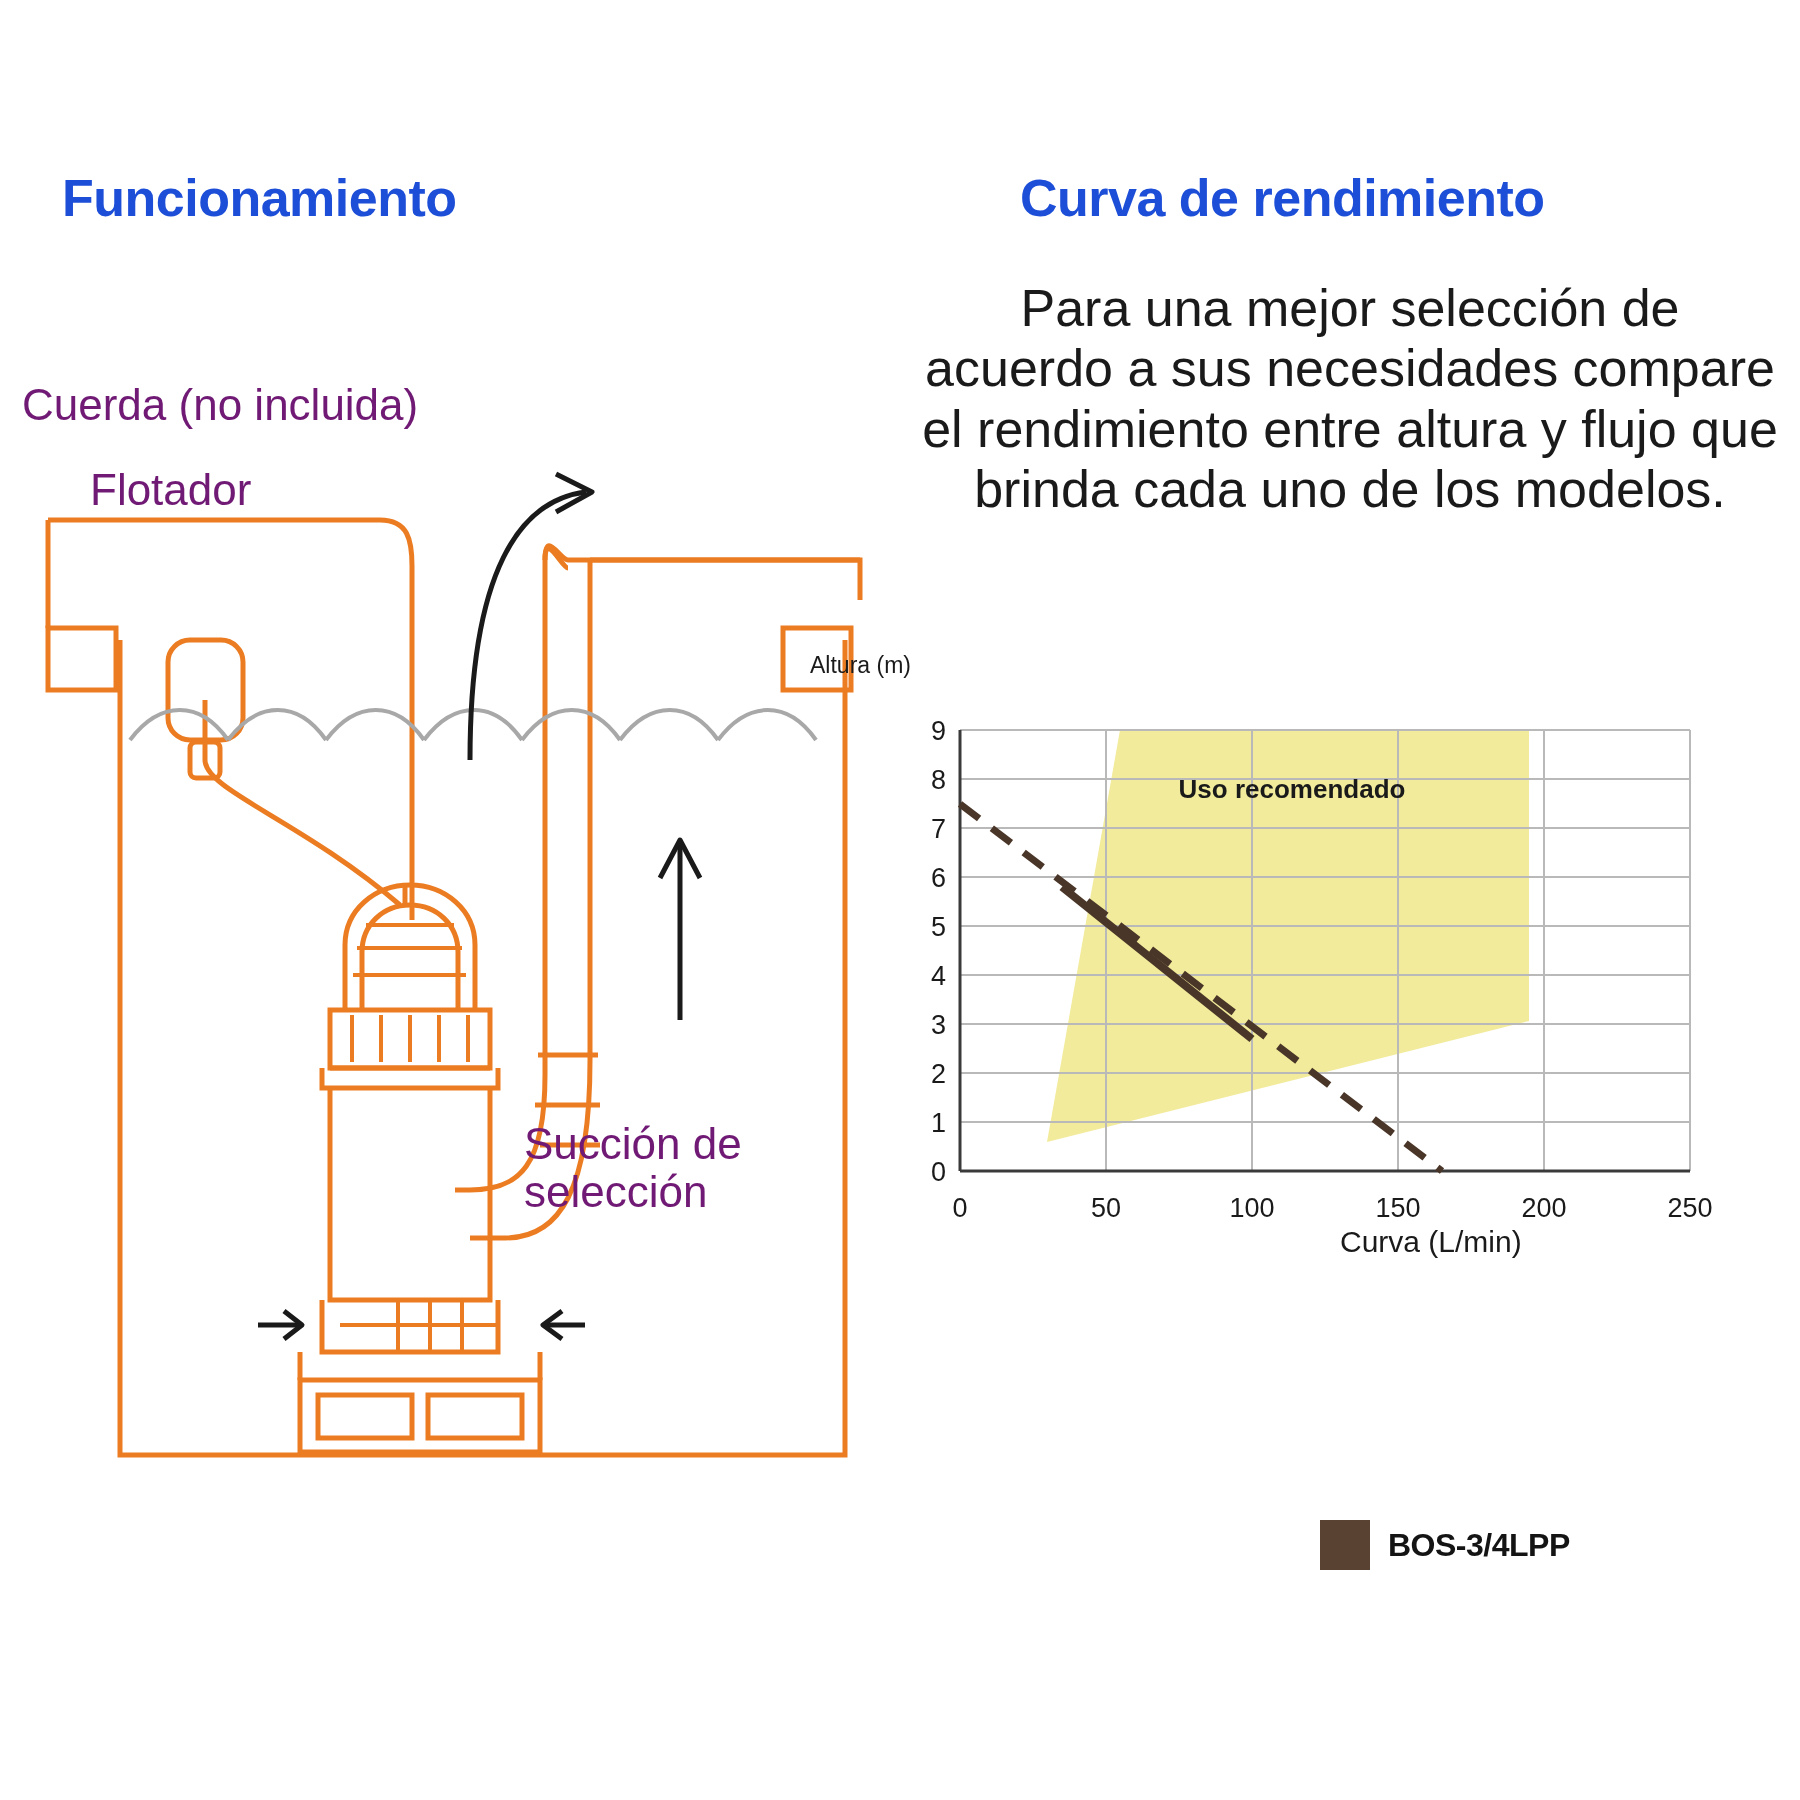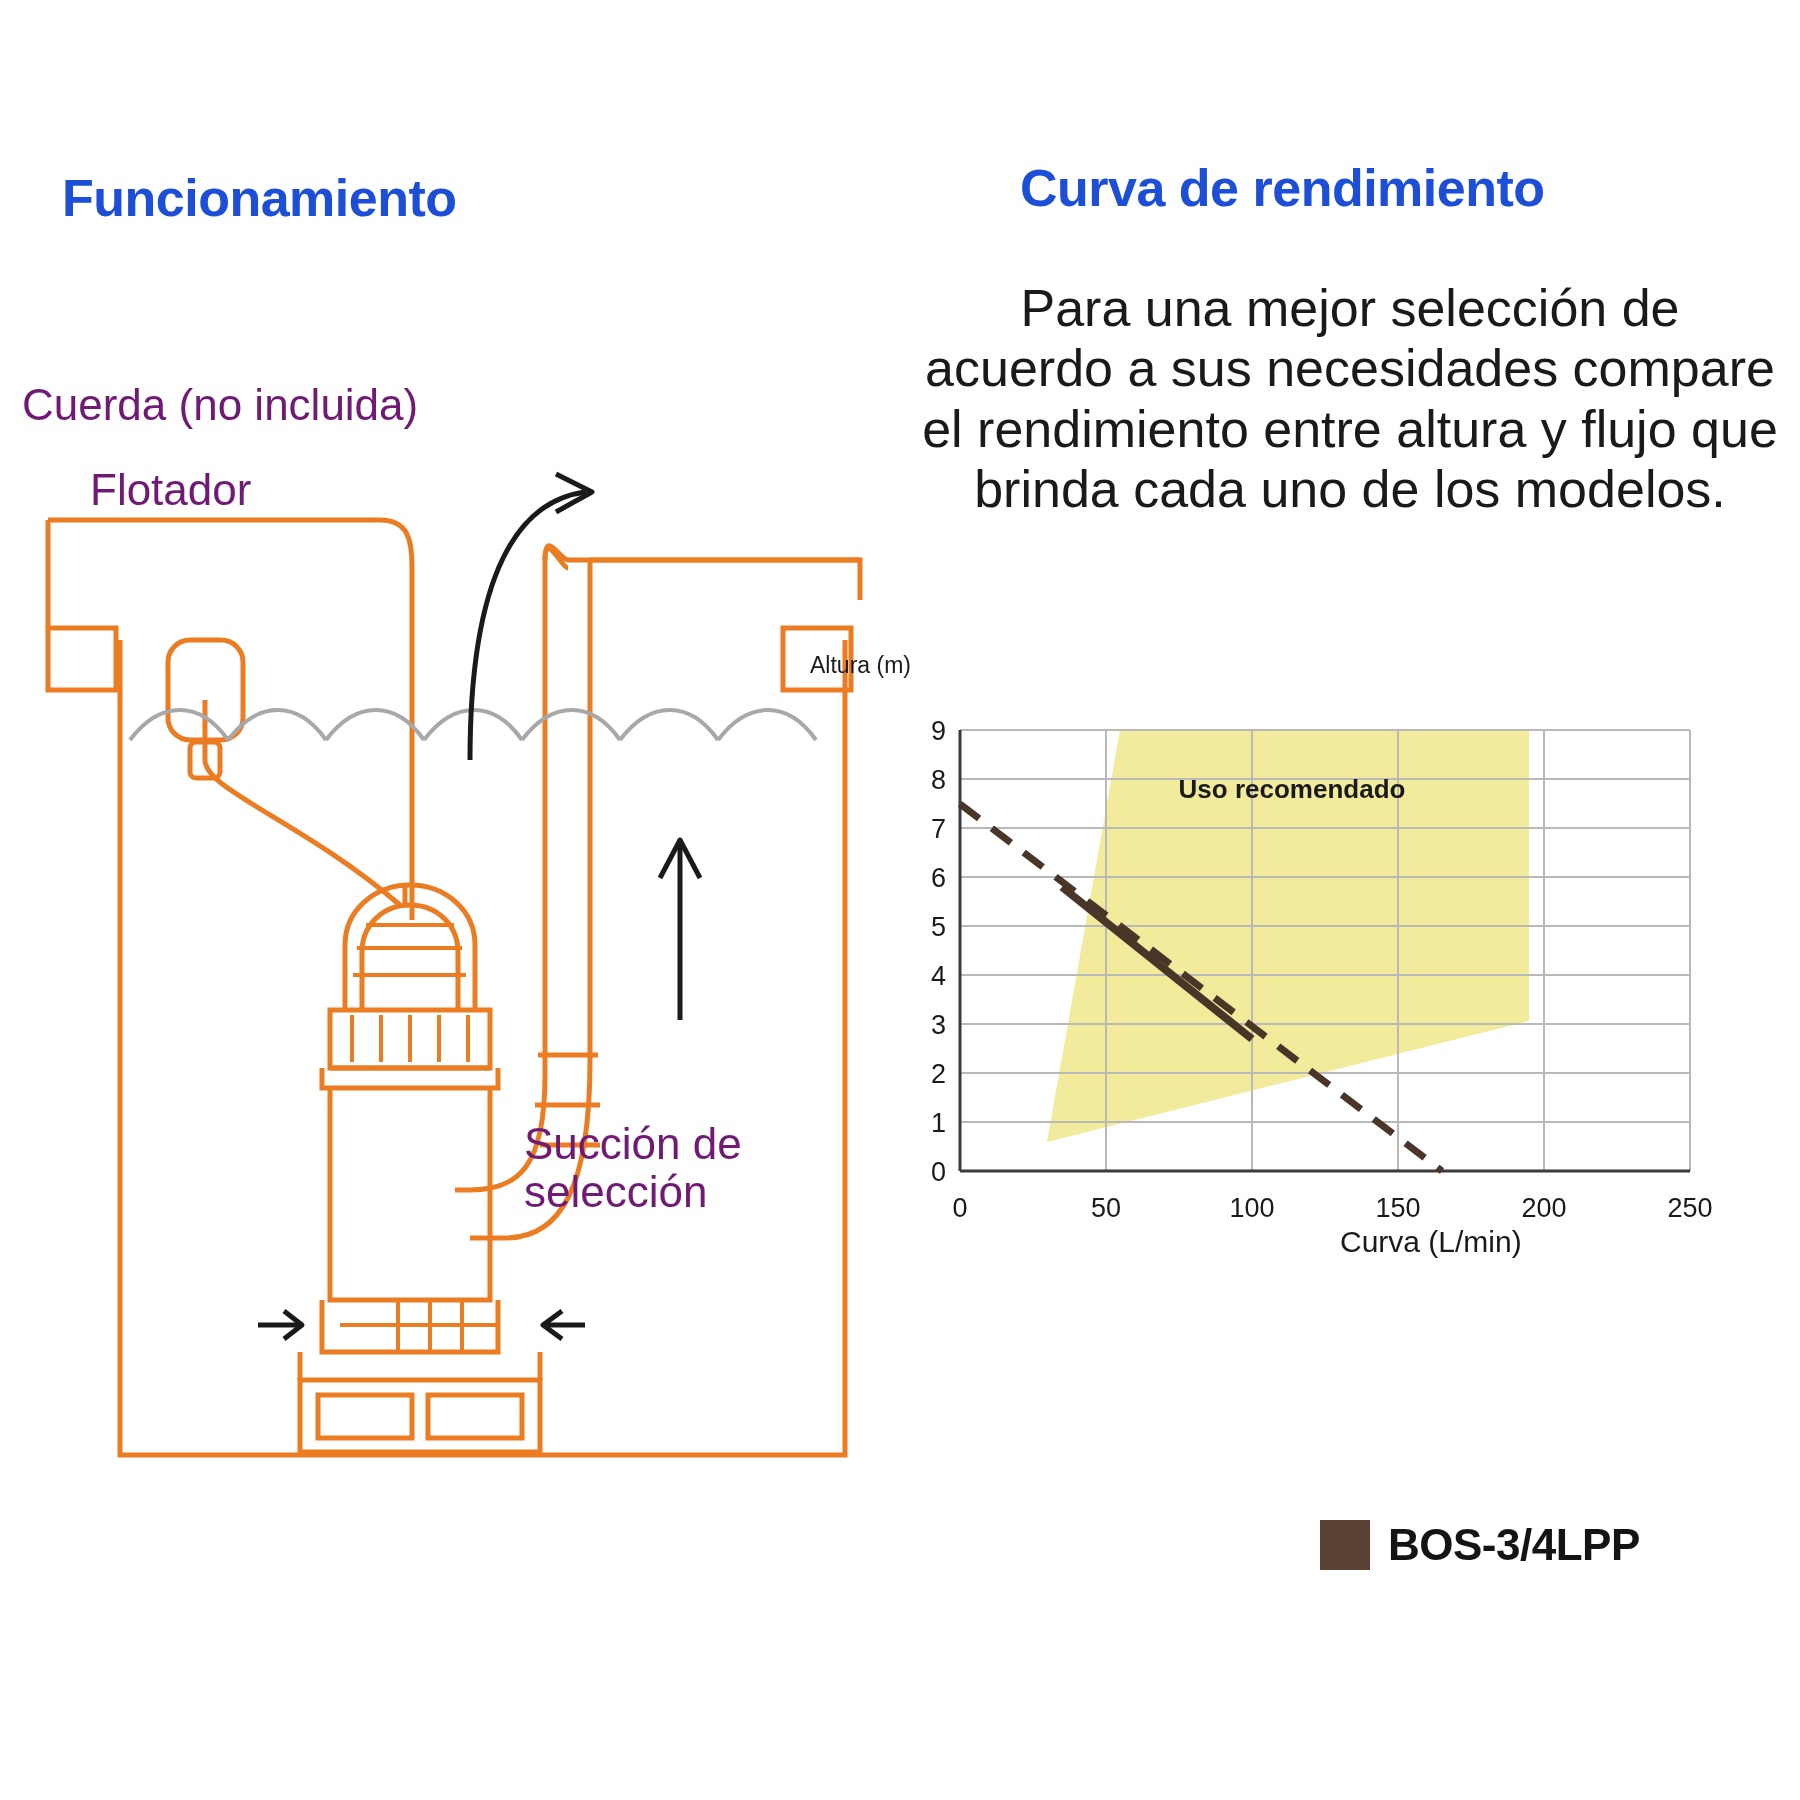--- a/index.html
+++ b/index.html
@@ -66,21 +66,21 @@
   .right-col {
     position: absolute;
     left: 900px;
     top: 0;
     width: 900px;
     height: 1800px;
   }
   #curva-title {
     position: absolute;
     left: 120px;
-    top: 158px;
+    top: 168px;
     text-align: right;
   }
   #curva-desc {
     position: absolute;
     left: 20px;
     top: 278px;
     width: 860px;
     text-align: center;
     font-size: 52px;
     line-height: 1.16;
@@ -114,21 +114,21 @@
     display: flex;
     align-items: center;
     gap: 18px;
   }
   .legend-swatch {
     width: 50px;
     height: 50px;
     background: #5a4233;
   }
   .legend-label {
-    font-size: 44px;
+    font-size: 32px;
     font-weight: bold;
     color: #141414;
     letter-spacing: -0.5px;
   }
 </style>
 </head>
 <body>
 
 <div class="page">
 

